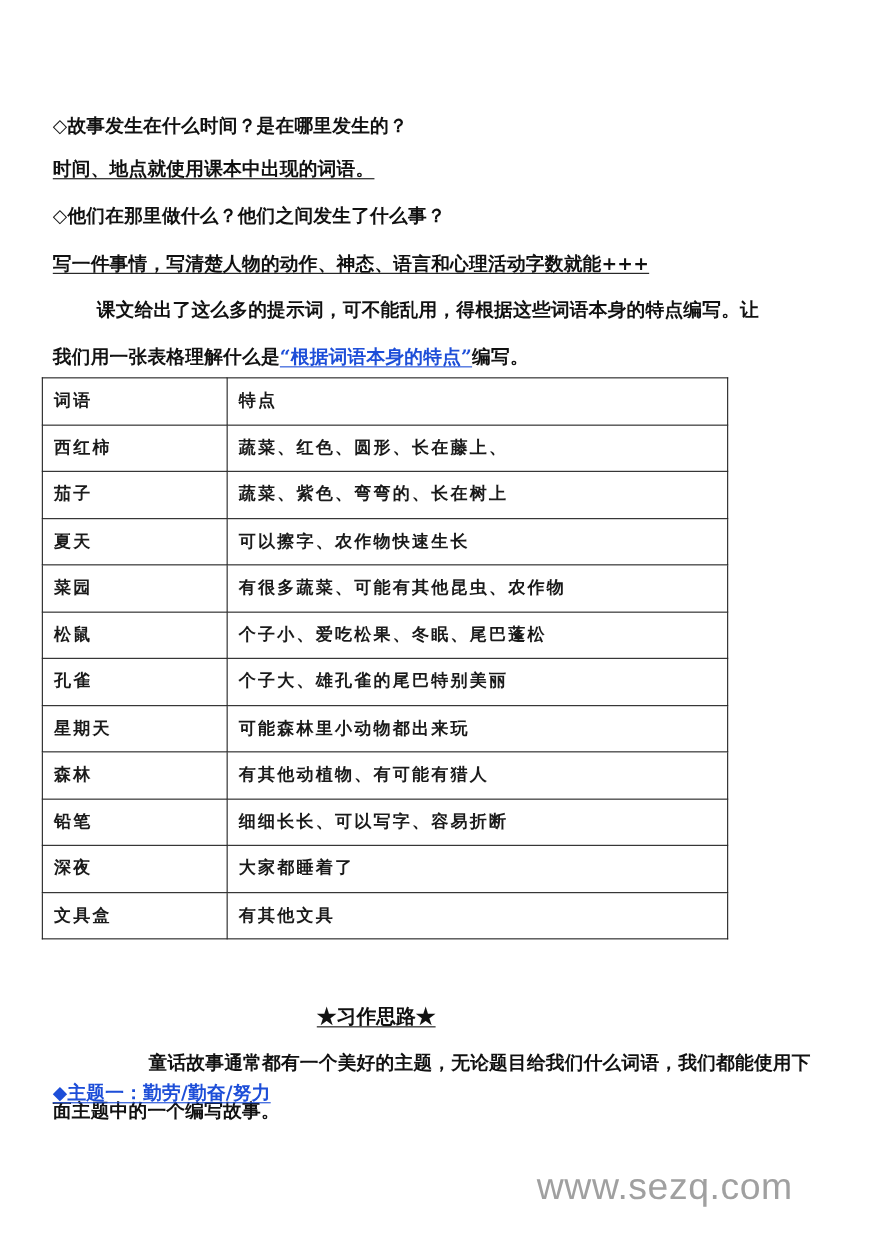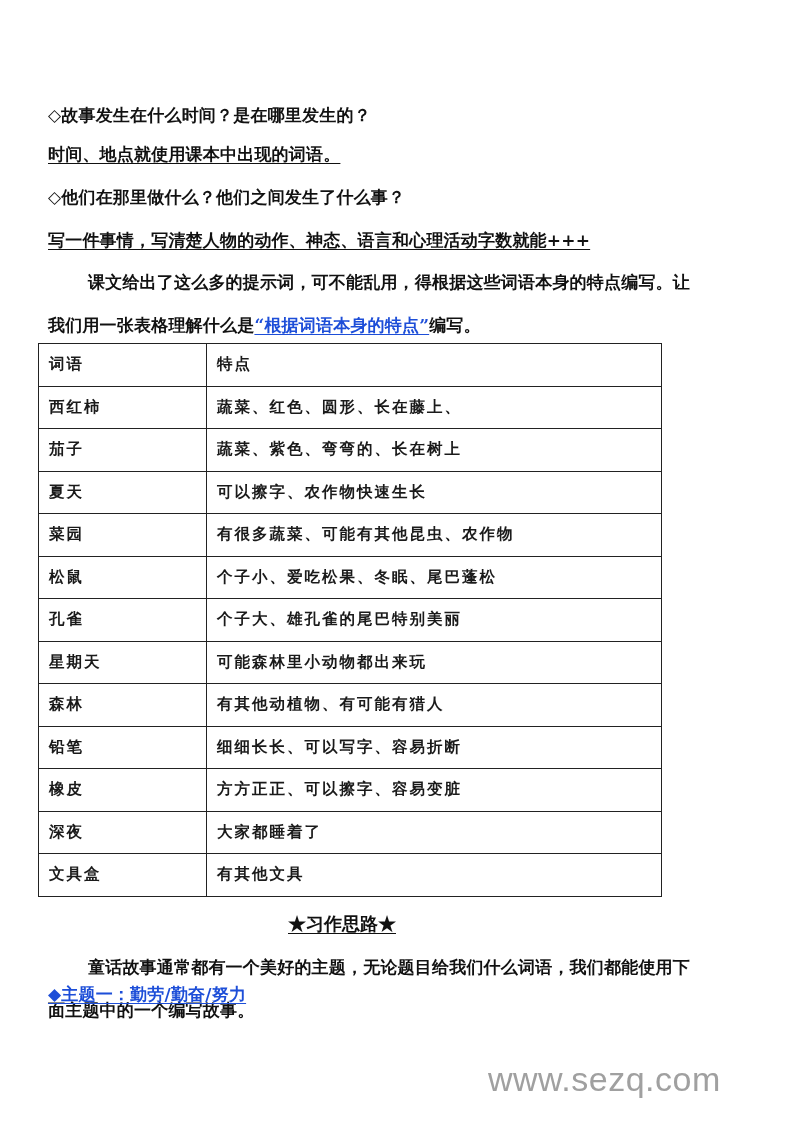--- a/index.html
+++ b/index.html
@@ -59,21 +59,21 @@
   #heading {
     position: absolute;
     top: 912px;
     left: 0;
     width: 684px;
     text-align: center;
     font-size: 18px;
     font-weight: bold;
   }
   #heading span { text-decoration: underline; text-underline-offset: 3px; }
-  #p2a { top: 955px; }
+  #p2a { top: 955px; margin-left: 47px; }
   #p2b { top: 998px; }
   #theme1 { top: 982px; }
 
   #watermark {
     position: absolute;
     left: 488px;
     top: 1060px;
     font-family: "Liberation Sans", "DejaVu Sans", sans-serif;
     font-size: 34px;
     color: #a0a0a0;
@@ -129,24 +129,20 @@
       </tr>
     <tr>
         <td class="c1">森林</td>
         <td>有其他动植物、有可能有猎人</td>
       </tr>
     <tr>
         <td class="c1">铅笔</td>
         <td>细细长长、可以写字、容易折断</td>
       </tr>
     <tr>
-        <td class="c1">橡皮</td>
-        <td>方方正正、可以擦字、容易变脏</td>
-      </tr>
-    <tr>
         <td class="c1">深夜</td>
         <td>大家都睡着了</td>
       </tr>
     <tr>
         <td class="c1">文具盒</td>
         <td>有其他文具</td>
       </tr>
   </tbody>
 </table>
 

